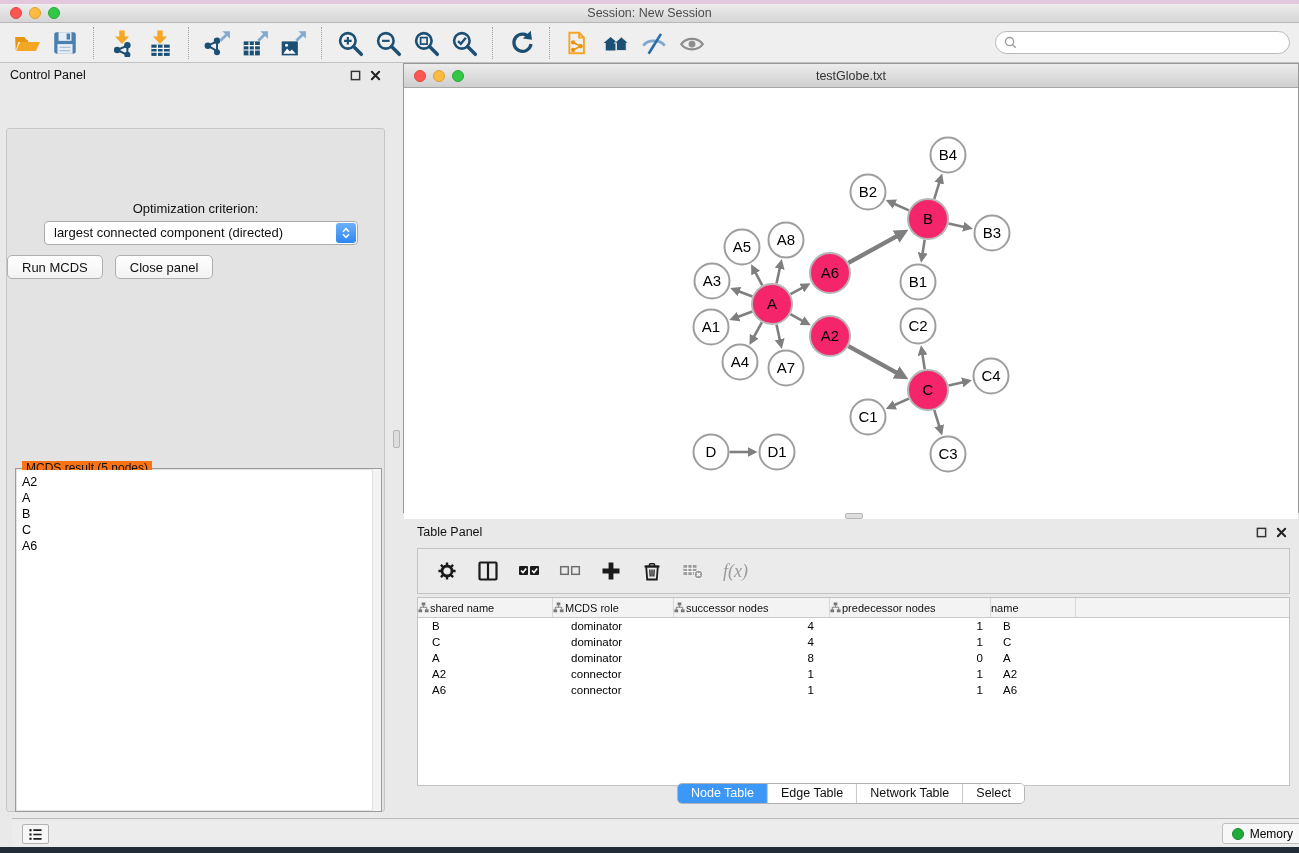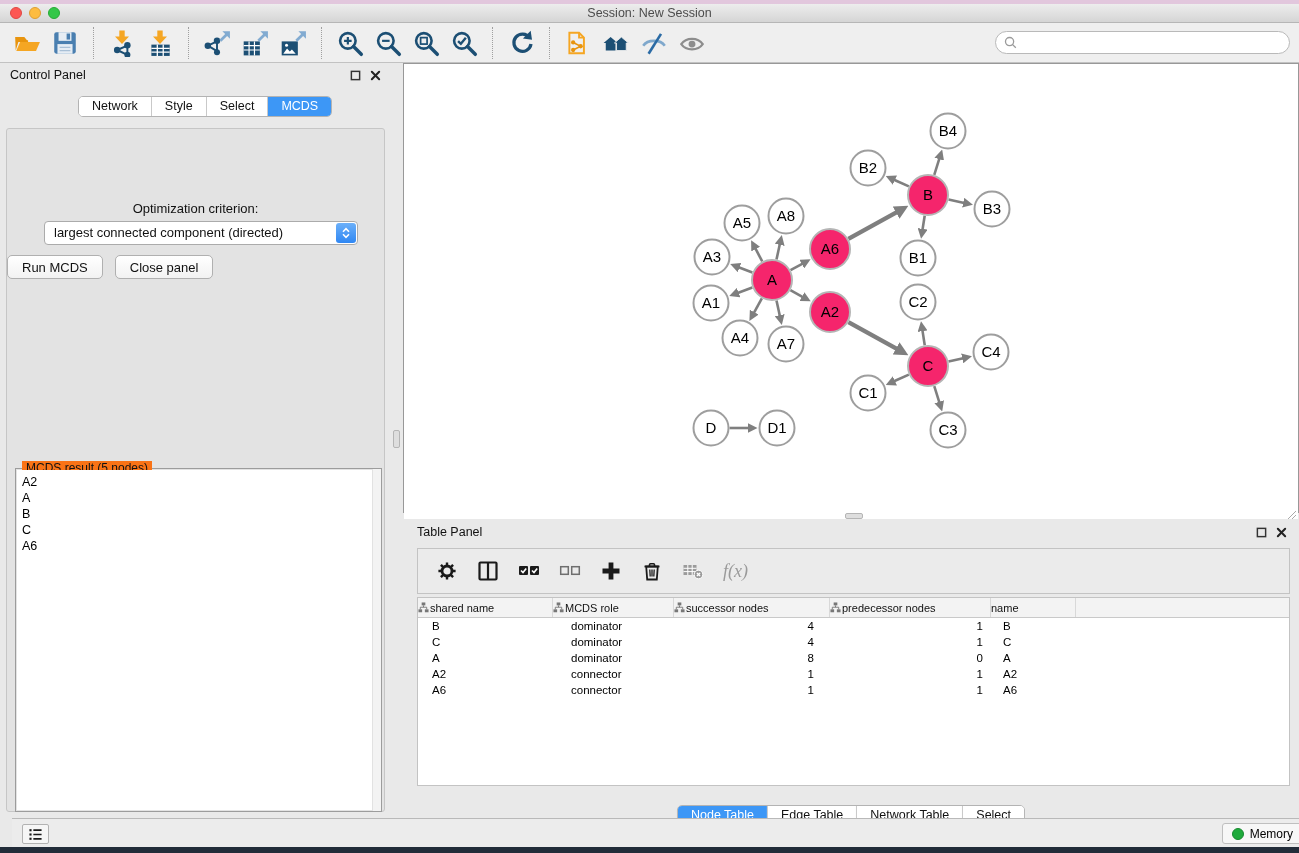--- a/index.html
+++ b/index.html
@@ -91,21 +91,21 @@
   .th { display:flex; align-items:center; justify-content:flex-start; gap:1px; font-size:11px; color:#111;
         border-right:1px solid #d8d8d8; }
   .th svg { width:11px; height:11px; }
   .trow { display:flex; height:16px; align-items:center; }
   .td { font-size:11.5px; color:#000; white-space:nowrap; overflow:hidden; }
   .td.c0 { padding-left:14px; }
   .td.c1 { padding-left:18px; }
   .td.c2 { text-align:right; padding-right:16px; }
   .td.c3 { text-align:right; padding-right:8px; }
   .td.c4 { padding-left:12px; }
-  .tp-tabs { position:absolute; top:264px; left:50%; transform:translateX(-50%);margin-top:22px; }
+  .tp-tabs { position:absolute; top:264px; left:50%; transform:translateX(-50%); }
 
   
   .statusbar { position:absolute; left:0; top:818px; width:1299px; height:29px; background:#ececec;
                border-top:1px solid #b9b9b9;margin-left:12px; }
   .list-btn { position:absolute; left:10px; top:5px; width:27px; height:20px; background:#f6f6f6;
               border:1px solid #b2b2b2; border-radius:2px; display:flex; align-items:center; justify-content:center; }
   .list-btn svg { width:15px; height:15px; }
   .memory-btn { position:absolute; right:8px; top:4px; height:21px; background:#f7f7f7; border:1px solid #bfbfbf;
                 border-radius:3px; display:flex; align-items:center; gap:6px; padding:0 9px; font-size:12px; color:#000; }
   .memory-dot { width:12px; height:12px; border-radius:50%; background:#1faa3c; border:1px solid #178a30; }
@@ -289,31 +289,31 @@
         <div class="listarea" id="mcds-list">
             <div class="item">A2</div>
             <div class="item">A</div>
             <div class="item">B</div>
             <div class="item">C</div>
             <div class="item">A6</div>
           </div>
         <div class="list-scroll"></div>
       </div>
     </div>
-    <div class="cp-tabs" id="cp-tabs">
-        <div class="segtabs">
-          <span class="seg">Network</span>
-          <span class="seg">Style</span>
-          <span class="seg">Select</span>
-          <span class="seg active">MCDS</span>
-        </div>
+  </div>
+
+  <div class="network-window">
+    <div class="nw-titlebar">
+      <div class="lights">
+        <span class="light red"></span>
+        <span class="light yellow"></span>
+        <span class="light green"></span>
       </div>
-  </div>
-
-  <div class="network-window">
+      <div class="title">testGlobe.txt</div>
+    </div>
     <div class="nw-canvas">
       <svg id="graph-svg" width="894" height="424" viewBox="0 0 894 424">
           <defs>
             <marker id="arr-s" viewBox="0 0 10 10" markerWidth="10" markerHeight="10" refX="1" refY="5" orient="auto" markerUnits="userSpaceOnUse">
               <path d="M0 0L10 5L0 10z" fill="#7f7f7f"></path>
             </marker>
             <marker id="arr-l" viewBox="0 0 10 10" markerWidth="14" markerHeight="14" refX="1" refY="5" orient="auto" markerUnits="userSpaceOnUse">
               <path d="M0 0L10 5L0 10z" fill="#7f7f7f"></path>
             </marker>
           </defs>

